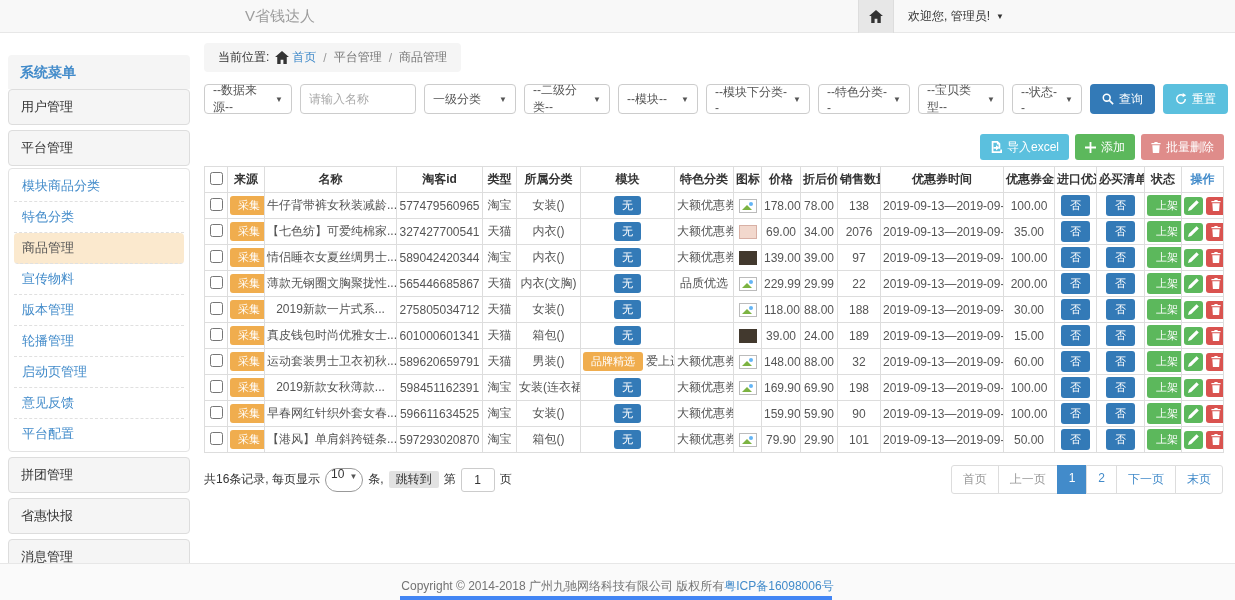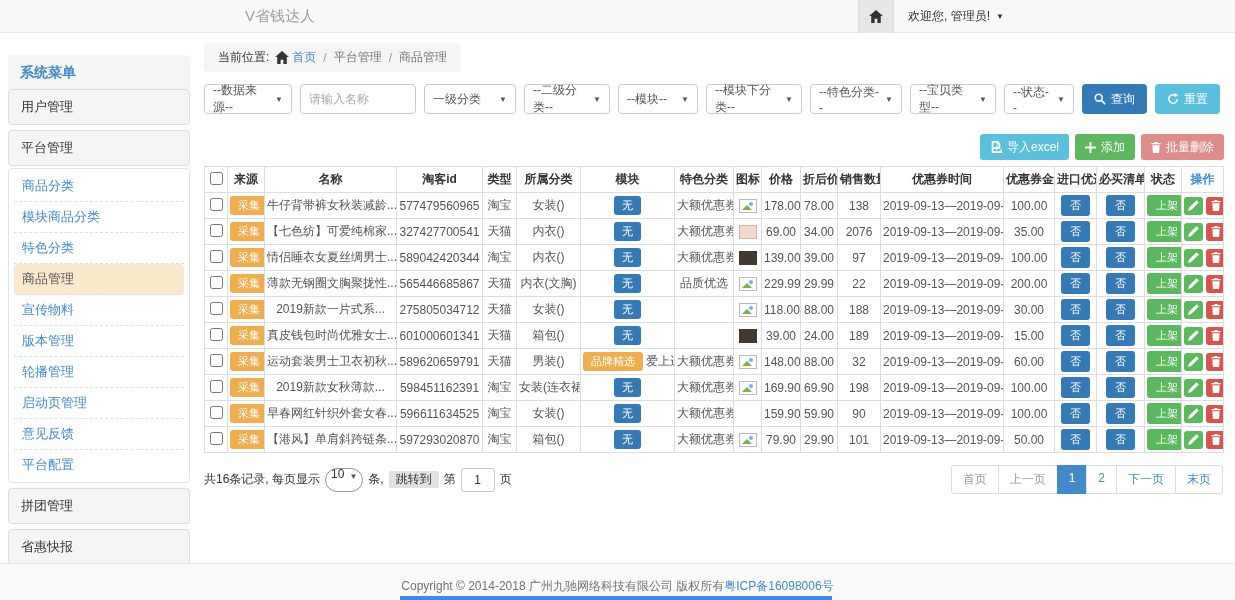--- a/index.html
+++ b/index.html
@@ -117,21 +117,20 @@
   </div>
 
   <div class="layout">
 
     <div class="sidebar">
       <div class="side-title">系统菜单</div>
       <div id="side-items">
           <div class="group">用户管理</div>
           <div class="group">平台管理</div>
           <div class="submenu">
-            <div class="item">商品分类</div>
             <div class="item">模块商品分类</div>
             <div class="item">特色分类</div>
             <div class="item active">商品管理</div>
             <div class="item">宣传物料</div>
             <div class="item">版本管理</div>
             <div class="item">轮播管理</div>
             <div class="item">启动页管理</div>
             <div class="item">意见反馈</div>
             <div class="item">平台配置</div>
           </div>
@@ -165,21 +164,21 @@
         <input class="txt" placeholder="请输入名称" style="">
         <div id="more-selects" style="display:contents"><div class="sel" style="width:92px">
               <span>一级分类</span>
               <span class="caret-sm">▼</span>
             </div><div class="sel" style="width:86px">
               <span>--二级分类--</span>
               <span class="caret-sm">▼</span>
             </div><div class="sel" style="width:80px">
               <span>--模块--</span>
               <span class="caret-sm">▼</span>
-            </div><div class="sel" style="width:96px">
+            </div><div class="sel" style="width:104px">
               <span>--模块下分类--</span>
               <span class="caret-sm">▼</span>
             </div><div class="sel" style="width:92px">
               <span>--特色分类--</span>
               <span class="caret-sm">▼</span>
             </div><div class="sel" style="width:86px">
               <span>--宝贝类型--</span>
               <span class="caret-sm">▼</span>
             </div><div class="sel" style="width:70px">
               <span>--状态--</span>

